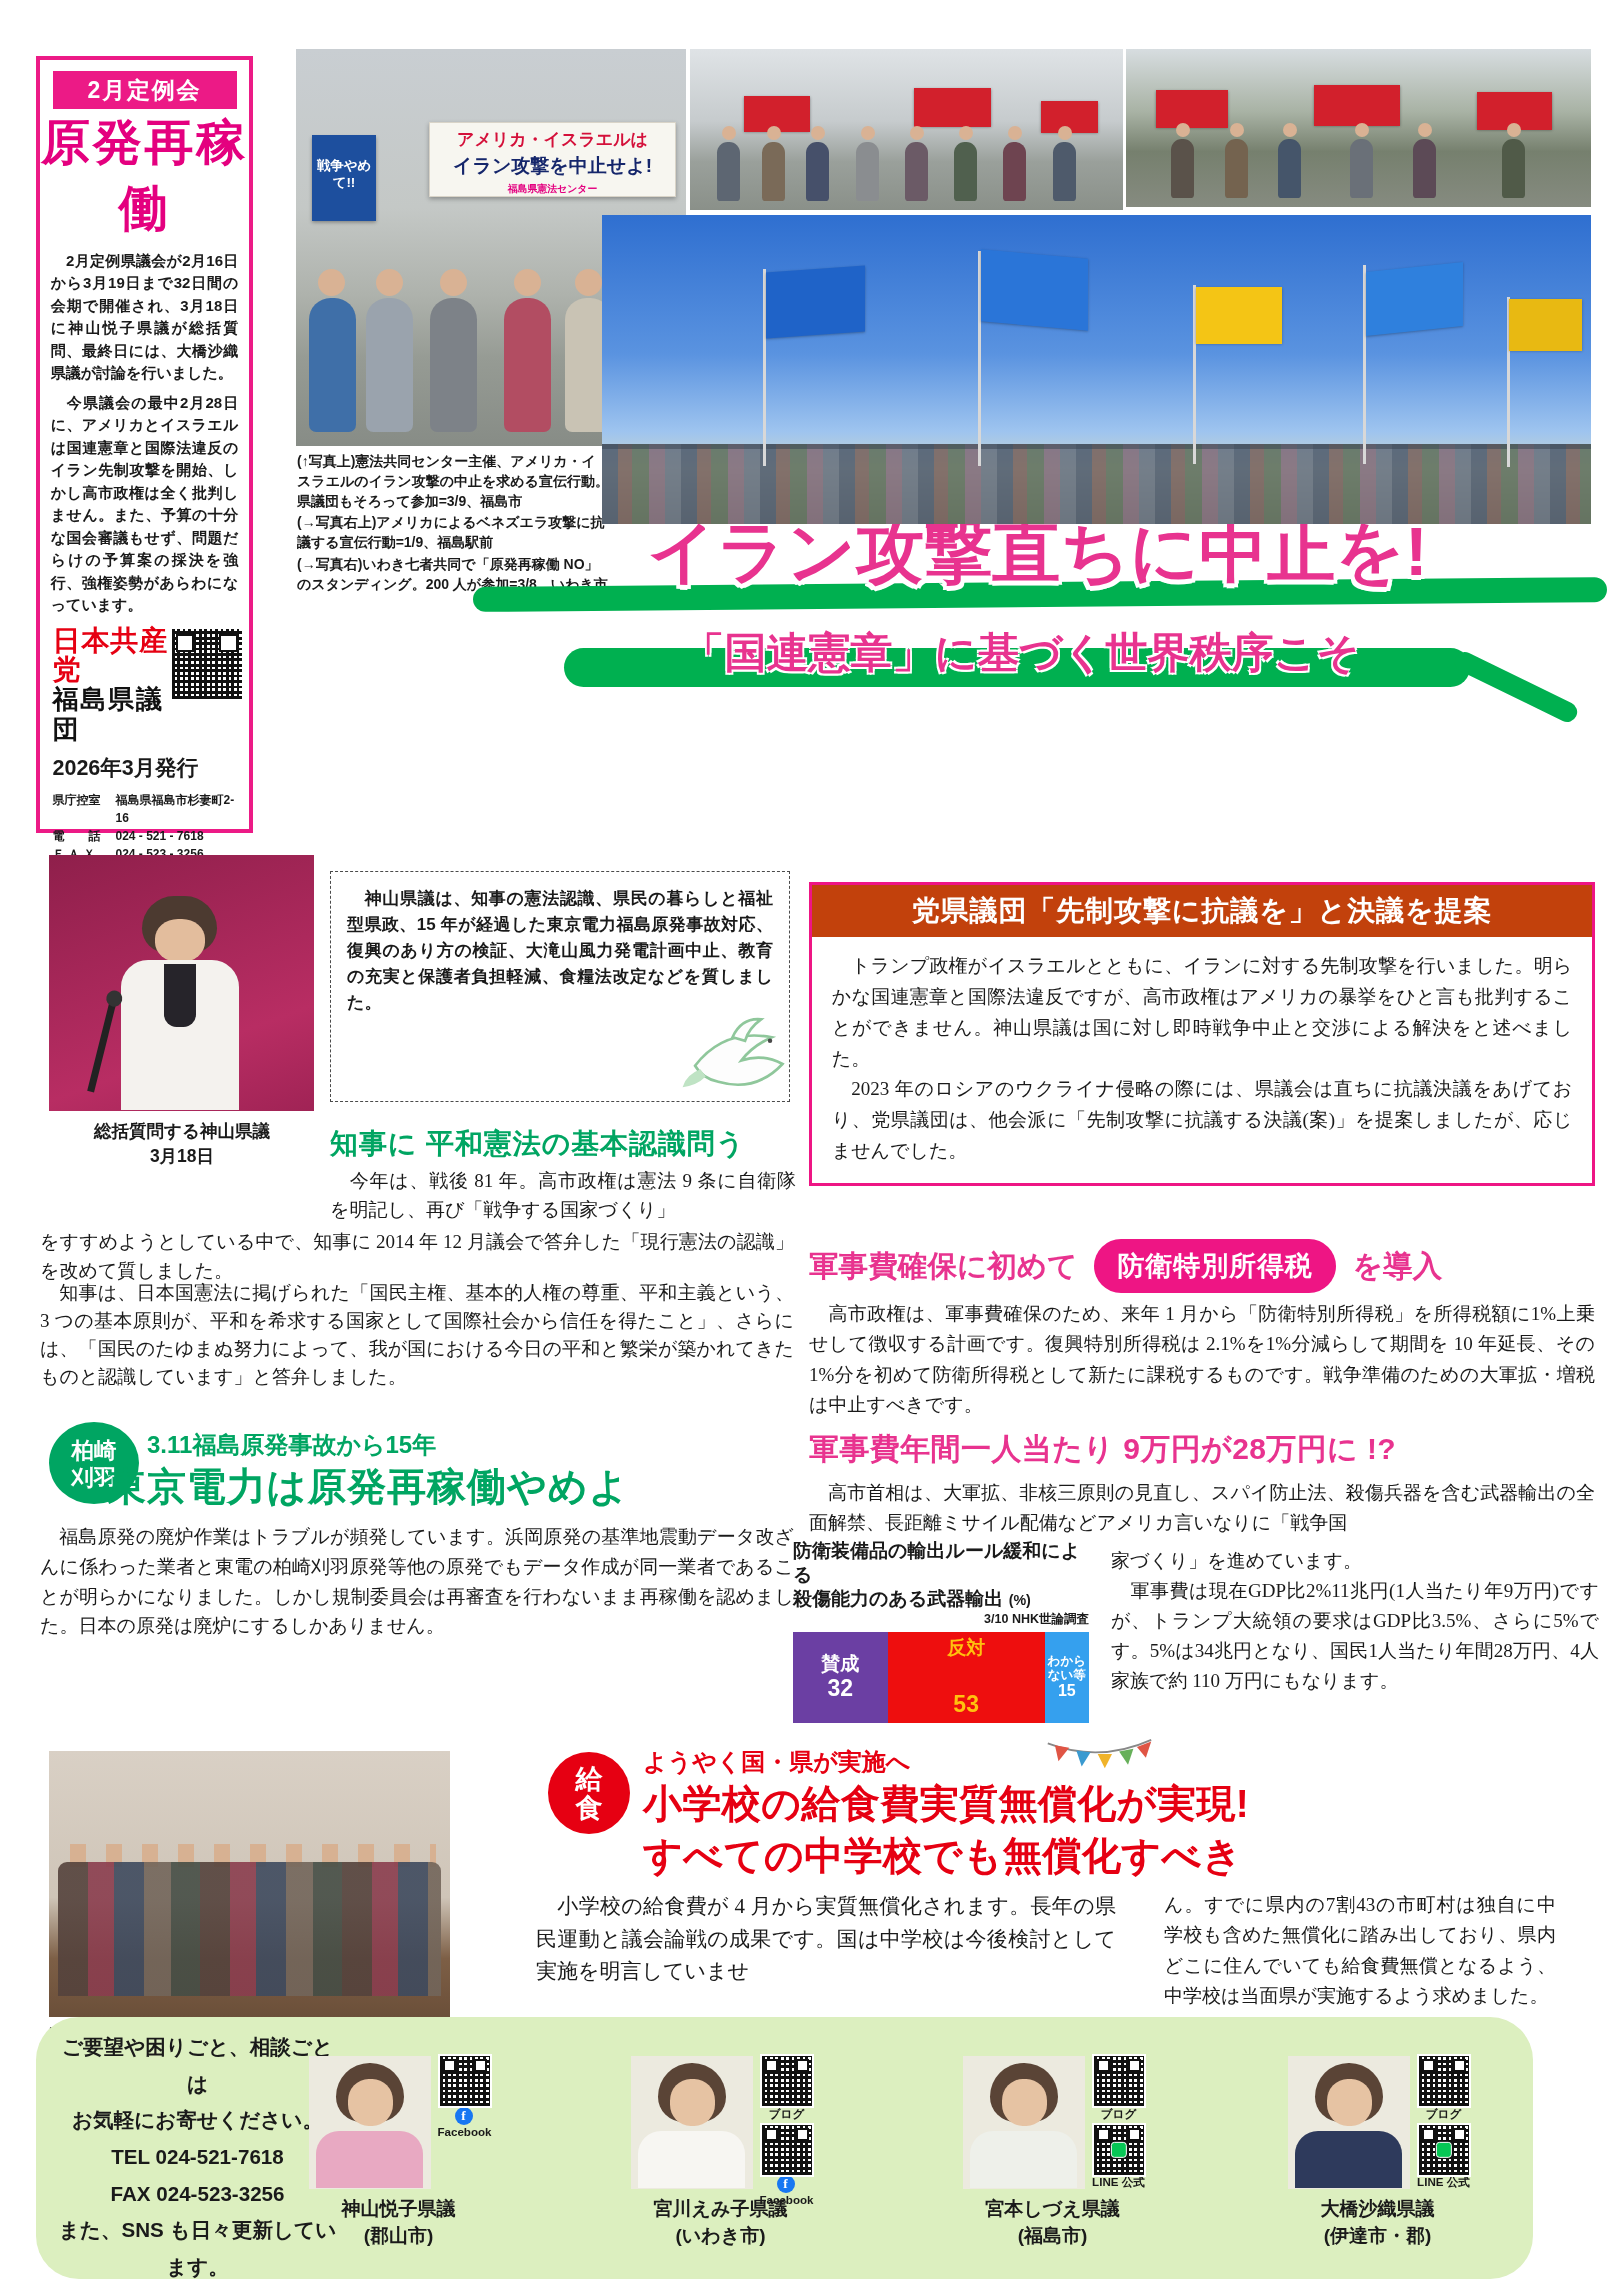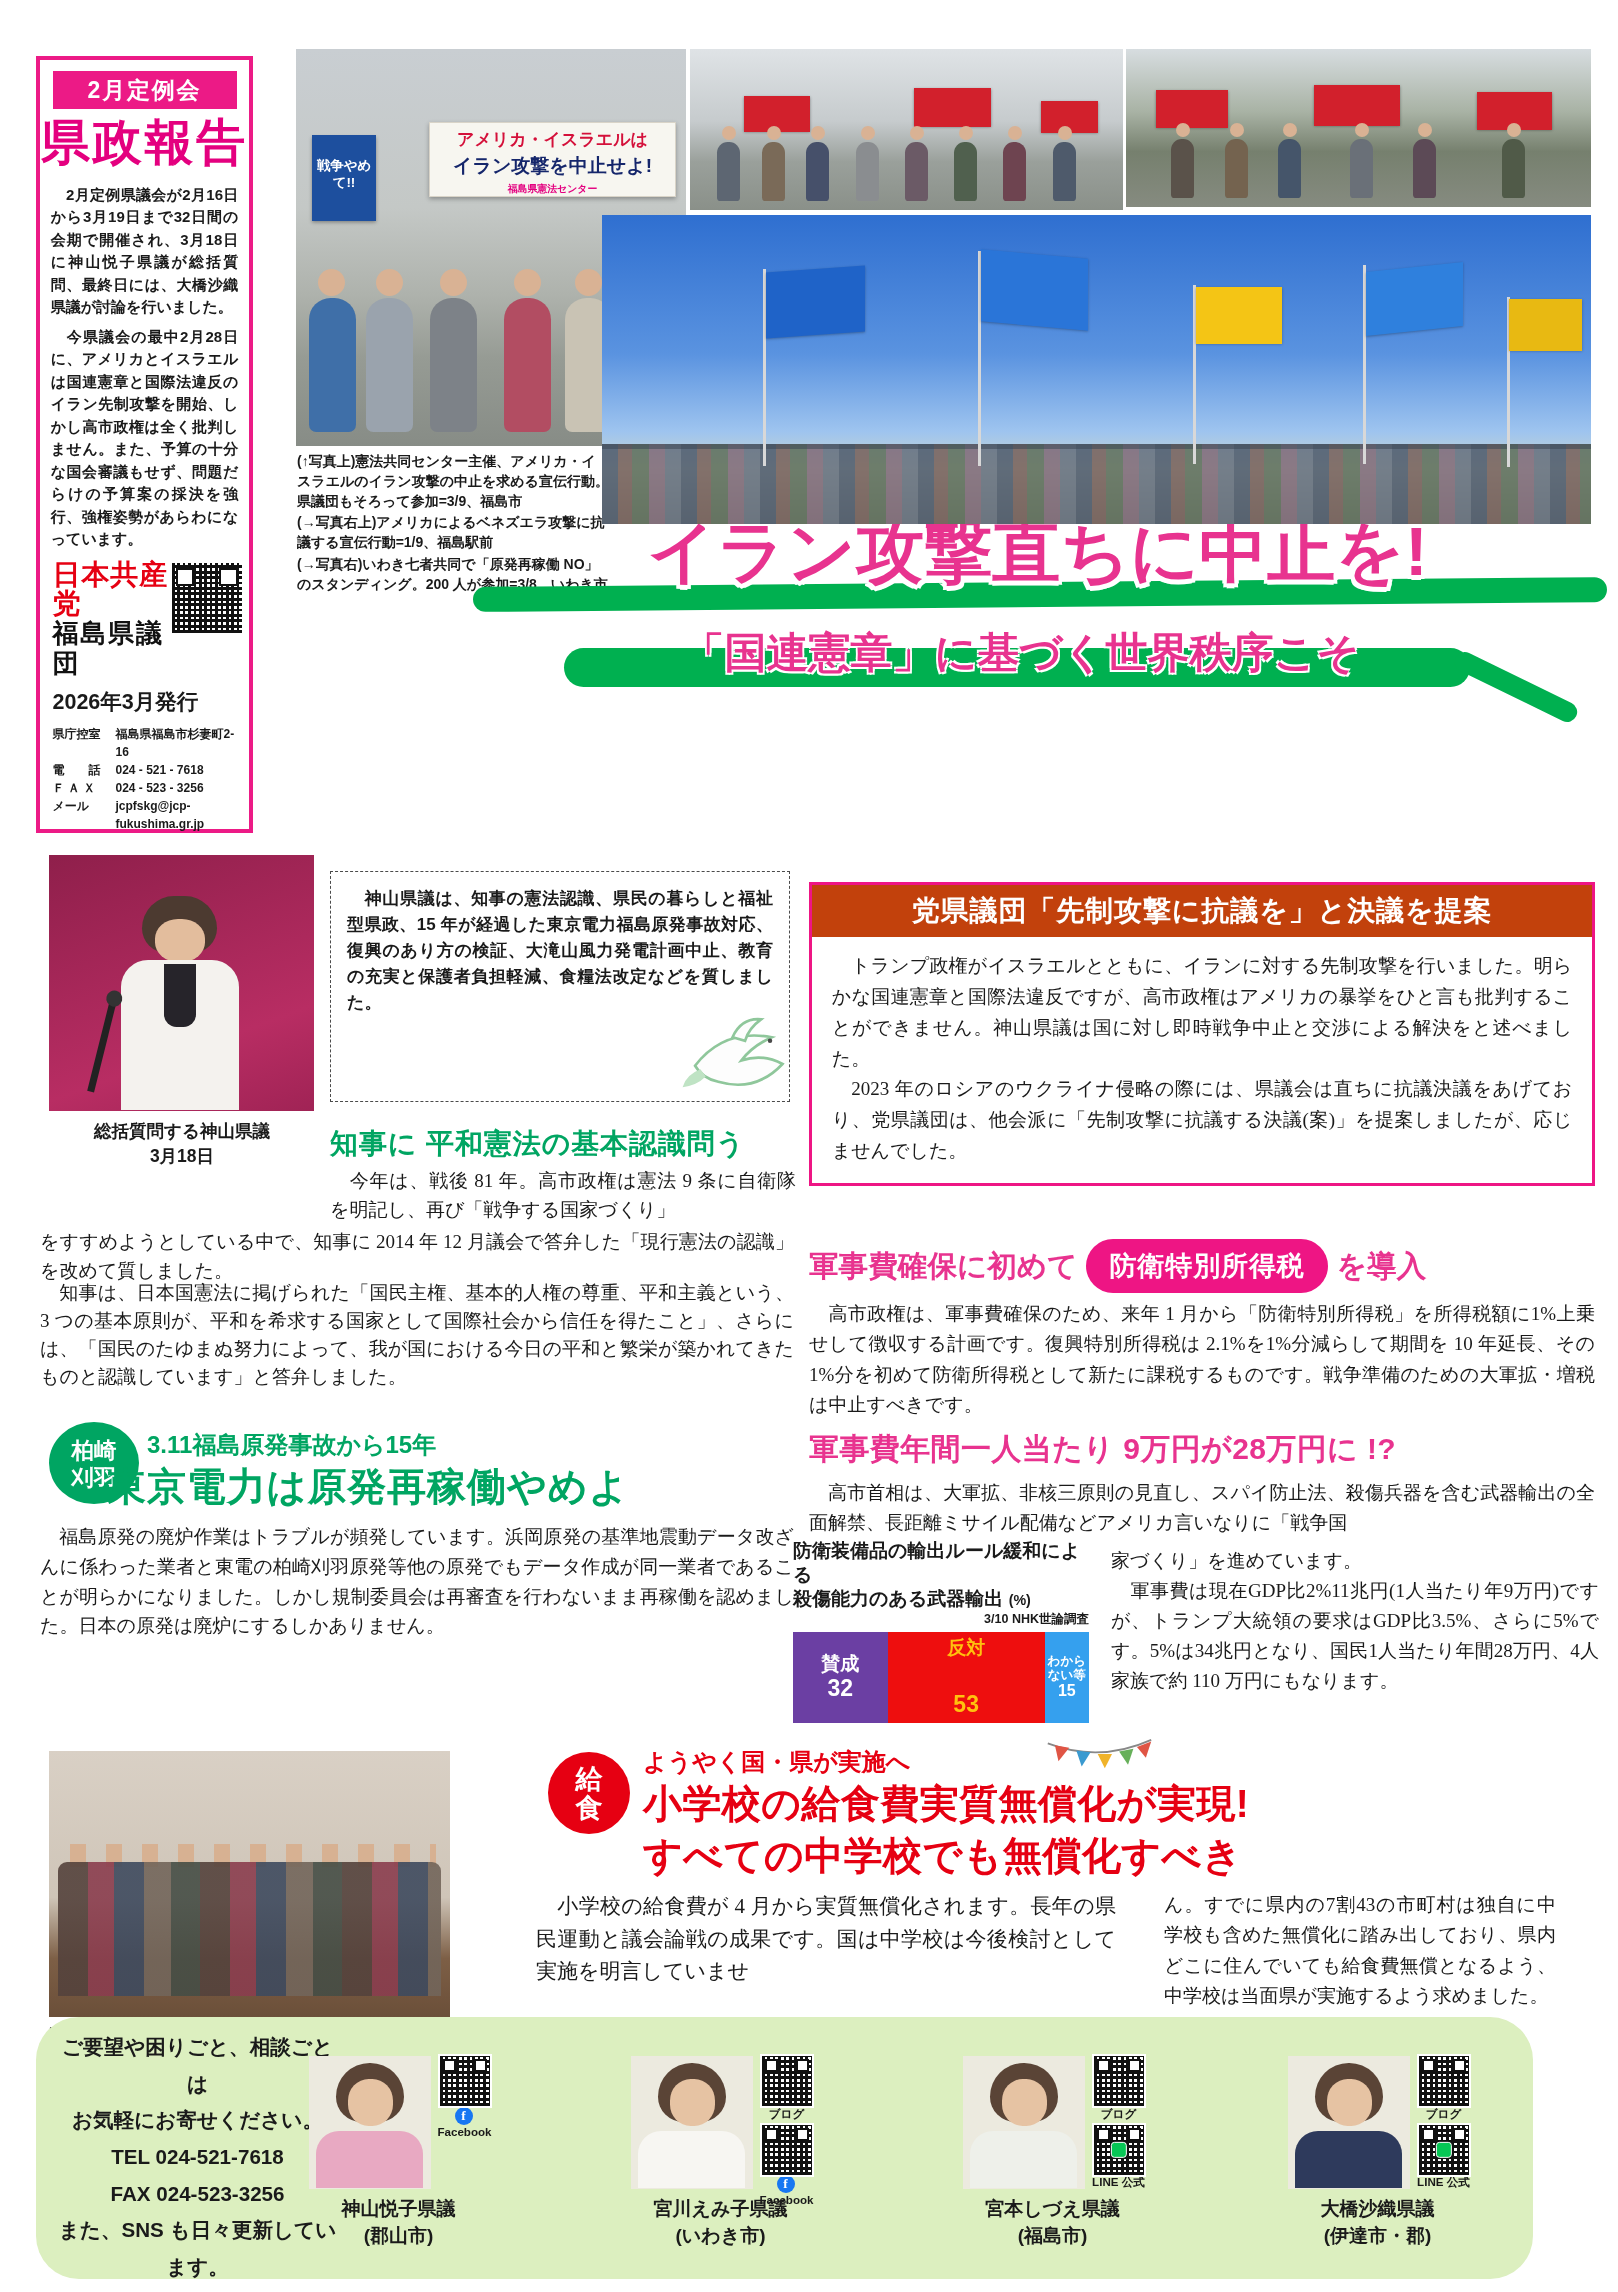--- a/index.html
+++ b/index.html
@@ -107,21 +107,21 @@
     border-radius:9px 9px 0 0;opacity:.9;}
   .p2-heads{position:absolute;bottom:150px;left:14.3px;right:14.3px;height:23px;
     background:repeating-linear-gradient(90deg,transparent 0 7.2px,#d7b192 7.2px 23px,transparent 23px 36px);}
   .p2-caption{left:45px;top:2022px;width:419px;font-size:14px;font-weight:600;line-height:1.45;}
 
   
   .art1{left:809px;top:882px;width:786px;border:3.6px solid #EE1584;box-sizing:border-box;background:#fff;}
   .art1-header{background:#c2410c;color:#fff;font-size:28px;font-weight:900;text-align:center;height:52px;line-height:52px;letter-spacing:0.9px;}
   .art1-body{padding:14.3px 19.7px 16px;font-size:19px;line-height:1.62;text-align:justify;}
   .art1-body p{margin:0;}
-  .art2-h{left:809px;top:1239px;width:786px;font-size:29.6px;font-weight:900;color:#E8338F;display:flex;align-items:center;gap:9px;}
+  .art2-h{left:809px;top:1239px;width:786px;font-size:29.6px;font-weight:900;color:#E8338F;display:flex;align-items:center;gap:17px;}
   .tax-oval{background:#EE1584;color:#fff;border-radius:43px;padding:9px 23px;font-size:27px;font-weight:900;letter-spacing:0.9px;}
   .art2-body{left:809px;top:1299px;width:786px;font-size:19px;line-height:1.6;text-align:justify;}
   .art3-h{left:809px;top:1429px;font-size:30px;font-weight:900;color:#E8338F;letter-spacing:0.4px;}
   .art3-p1{left:809px;top:1478px;width:786px;font-size:19px;line-height:1.6;text-align:justify;}
   .art3-p2{left:1111px;top:1546px;width:488px;font-size:19px;line-height:1.58;text-align:justify;}
 
   
   .chart{left:793px;top:1539px;width:296px;}
   .chart-title{font-size:19px;font-weight:800;line-height:1.25;}
   .chart-unit{font-size:14.3px;font-weight:800;}
@@ -165,21 +165,21 @@
   .dove{left:679px;top:1010px;}
   .bunting{left:1046px;top:1736px;}
 </style>
 </head>
 <body>
 
 <div class="page">
 
   <div class="abs hdr-box">
     <div class="session-banner">2月定例会</div>
-    <div class="report-title">県政報告</div>
+    <div class="report-title">原発再稼働</div>
     <div class="intro">　2月定例県議会が2月16日から3月19日まで32日間の会期で開催され、3月18日に神山悦子県議が総括質問、最終日には、大橋沙織県議が討論を行いました。</div>
     <div class="intro">　今県議会の最中2月28日に、アメリカとイスラエルは国連憲章と国際法違反のイラン先制攻撃を開始、しかし高市政権は全く批判しません。また、予算の十分な国会審議もせず、問題だらけの予算案の採決を強行、強権姿勢があらわになっています。</div>
     <div class="party-row">
       <div class="party-names">
         <div class="party">日本共産党</div>
         <div class="caucus">福島県議団</div>
       </div>
       <div class="qr qr-main"></div>
     </div>
     <div class="issue">2026年3月発行</div>

